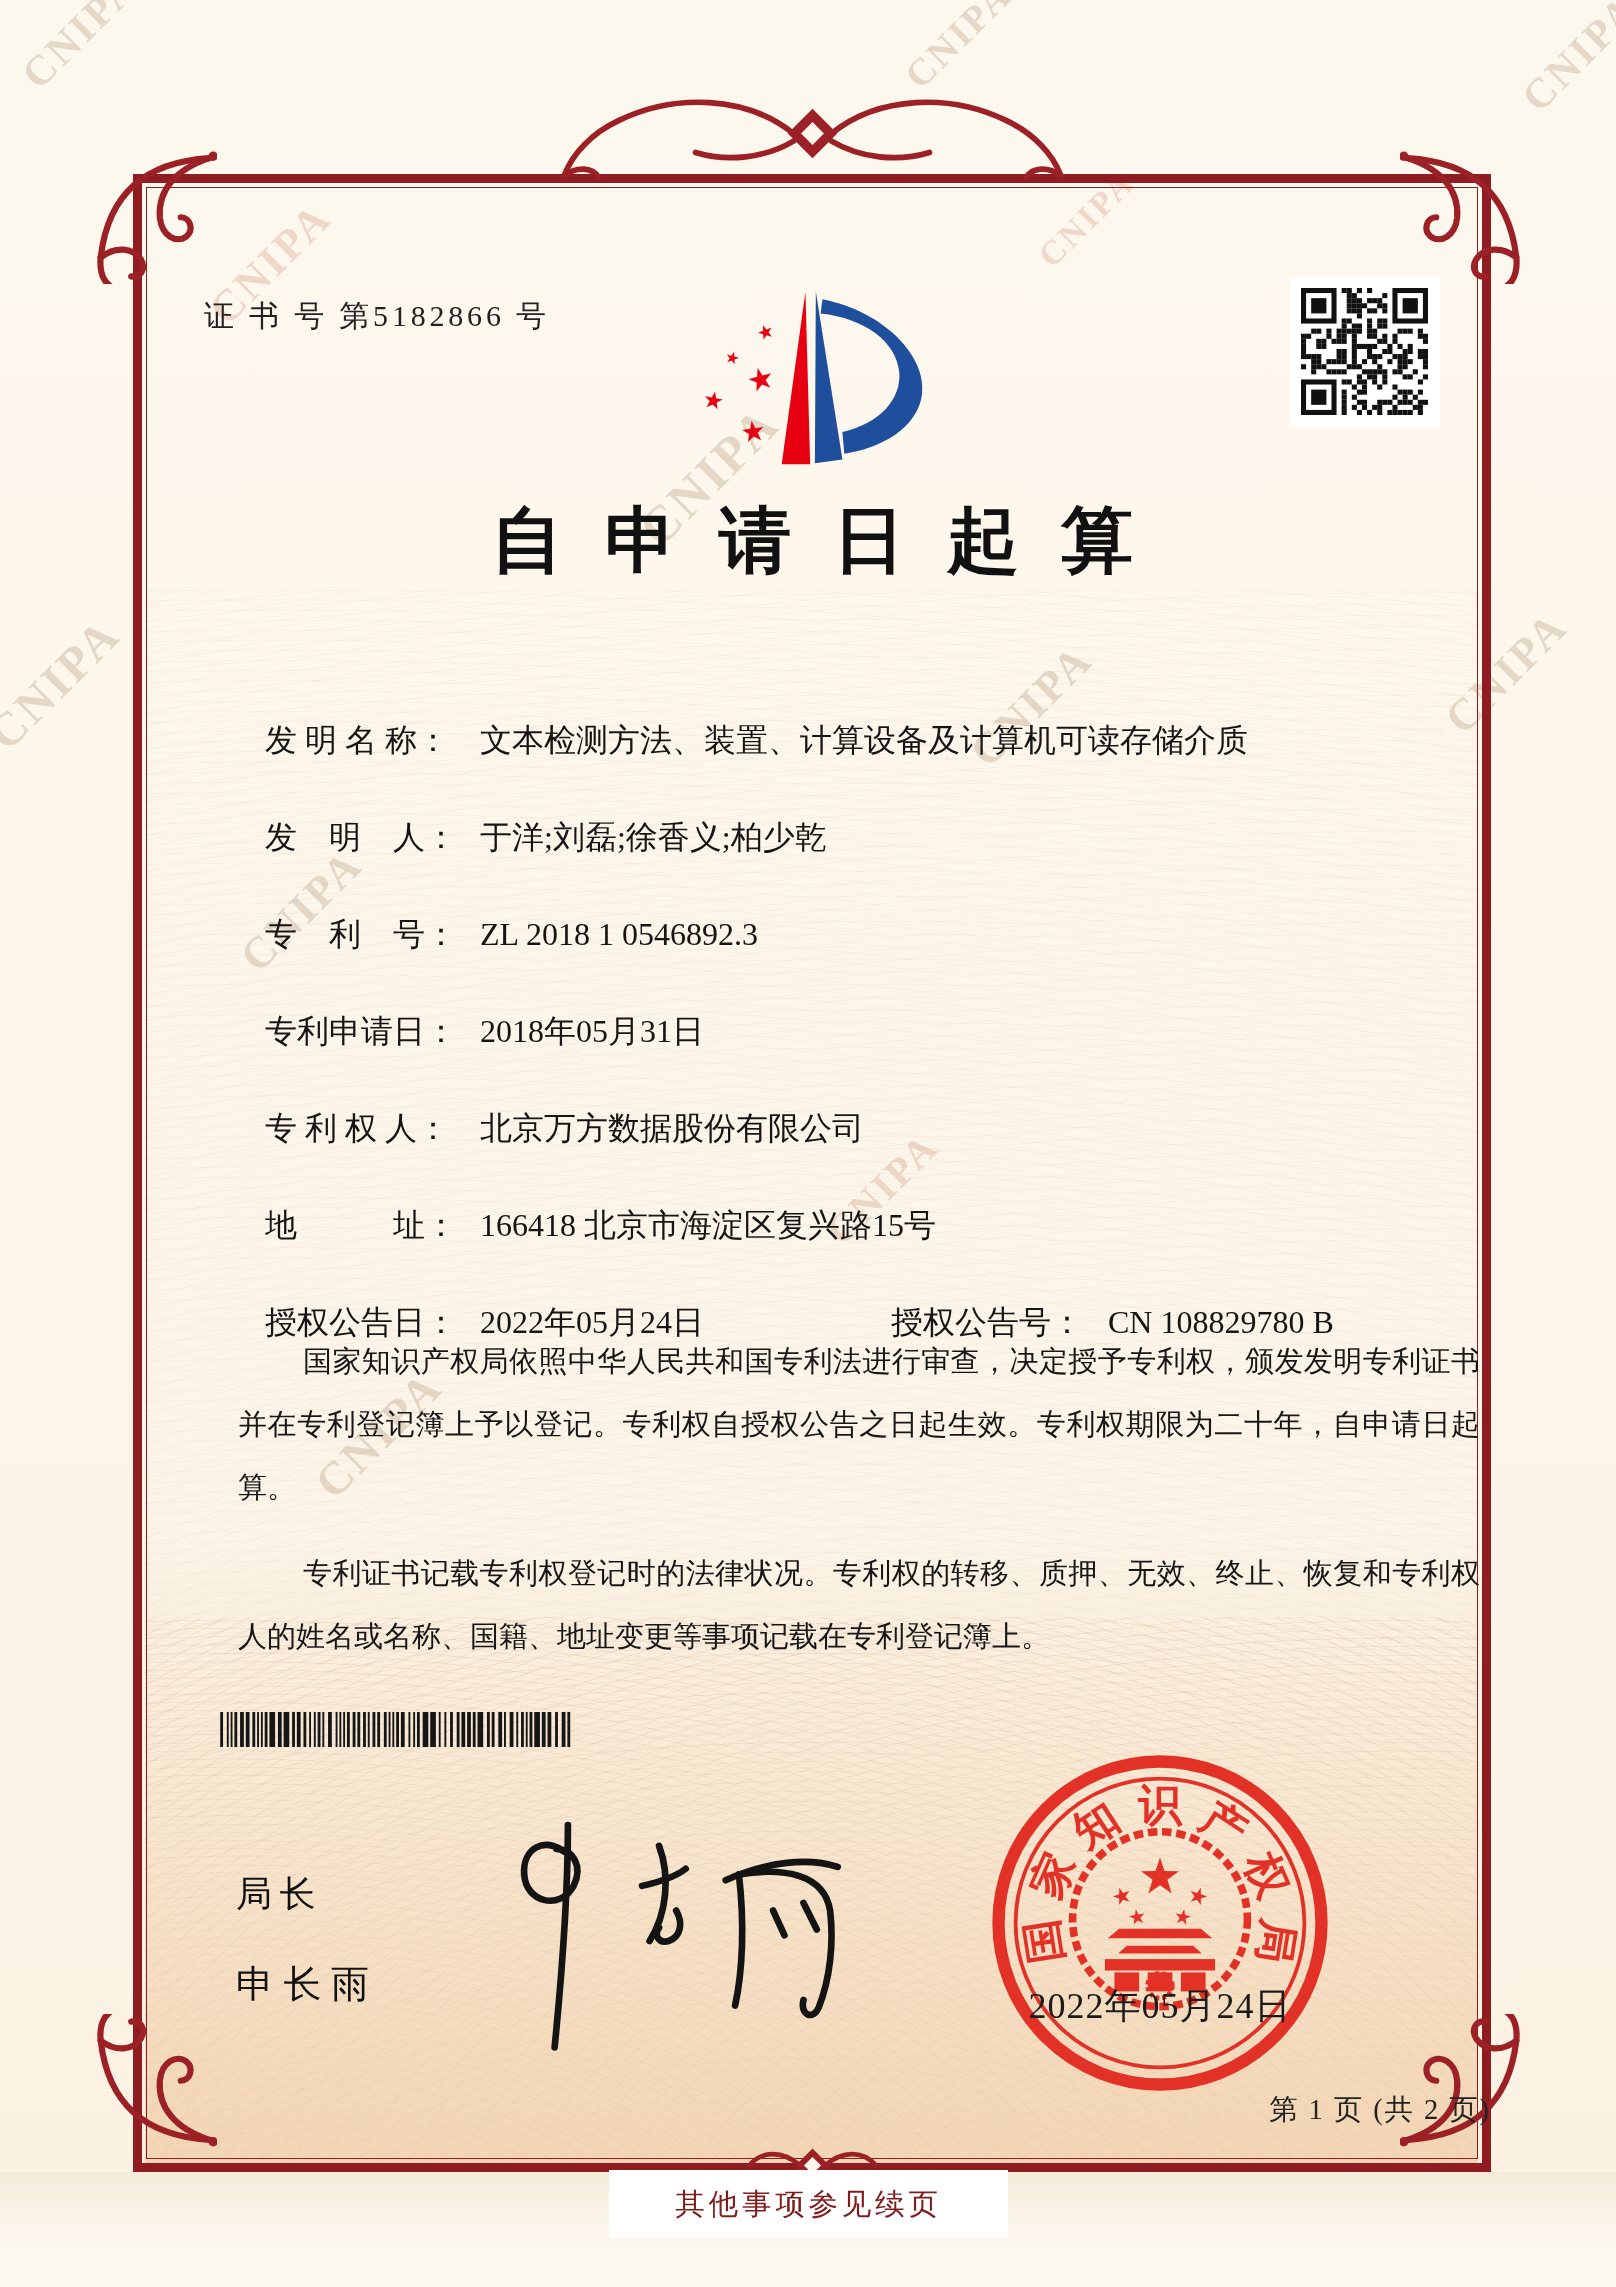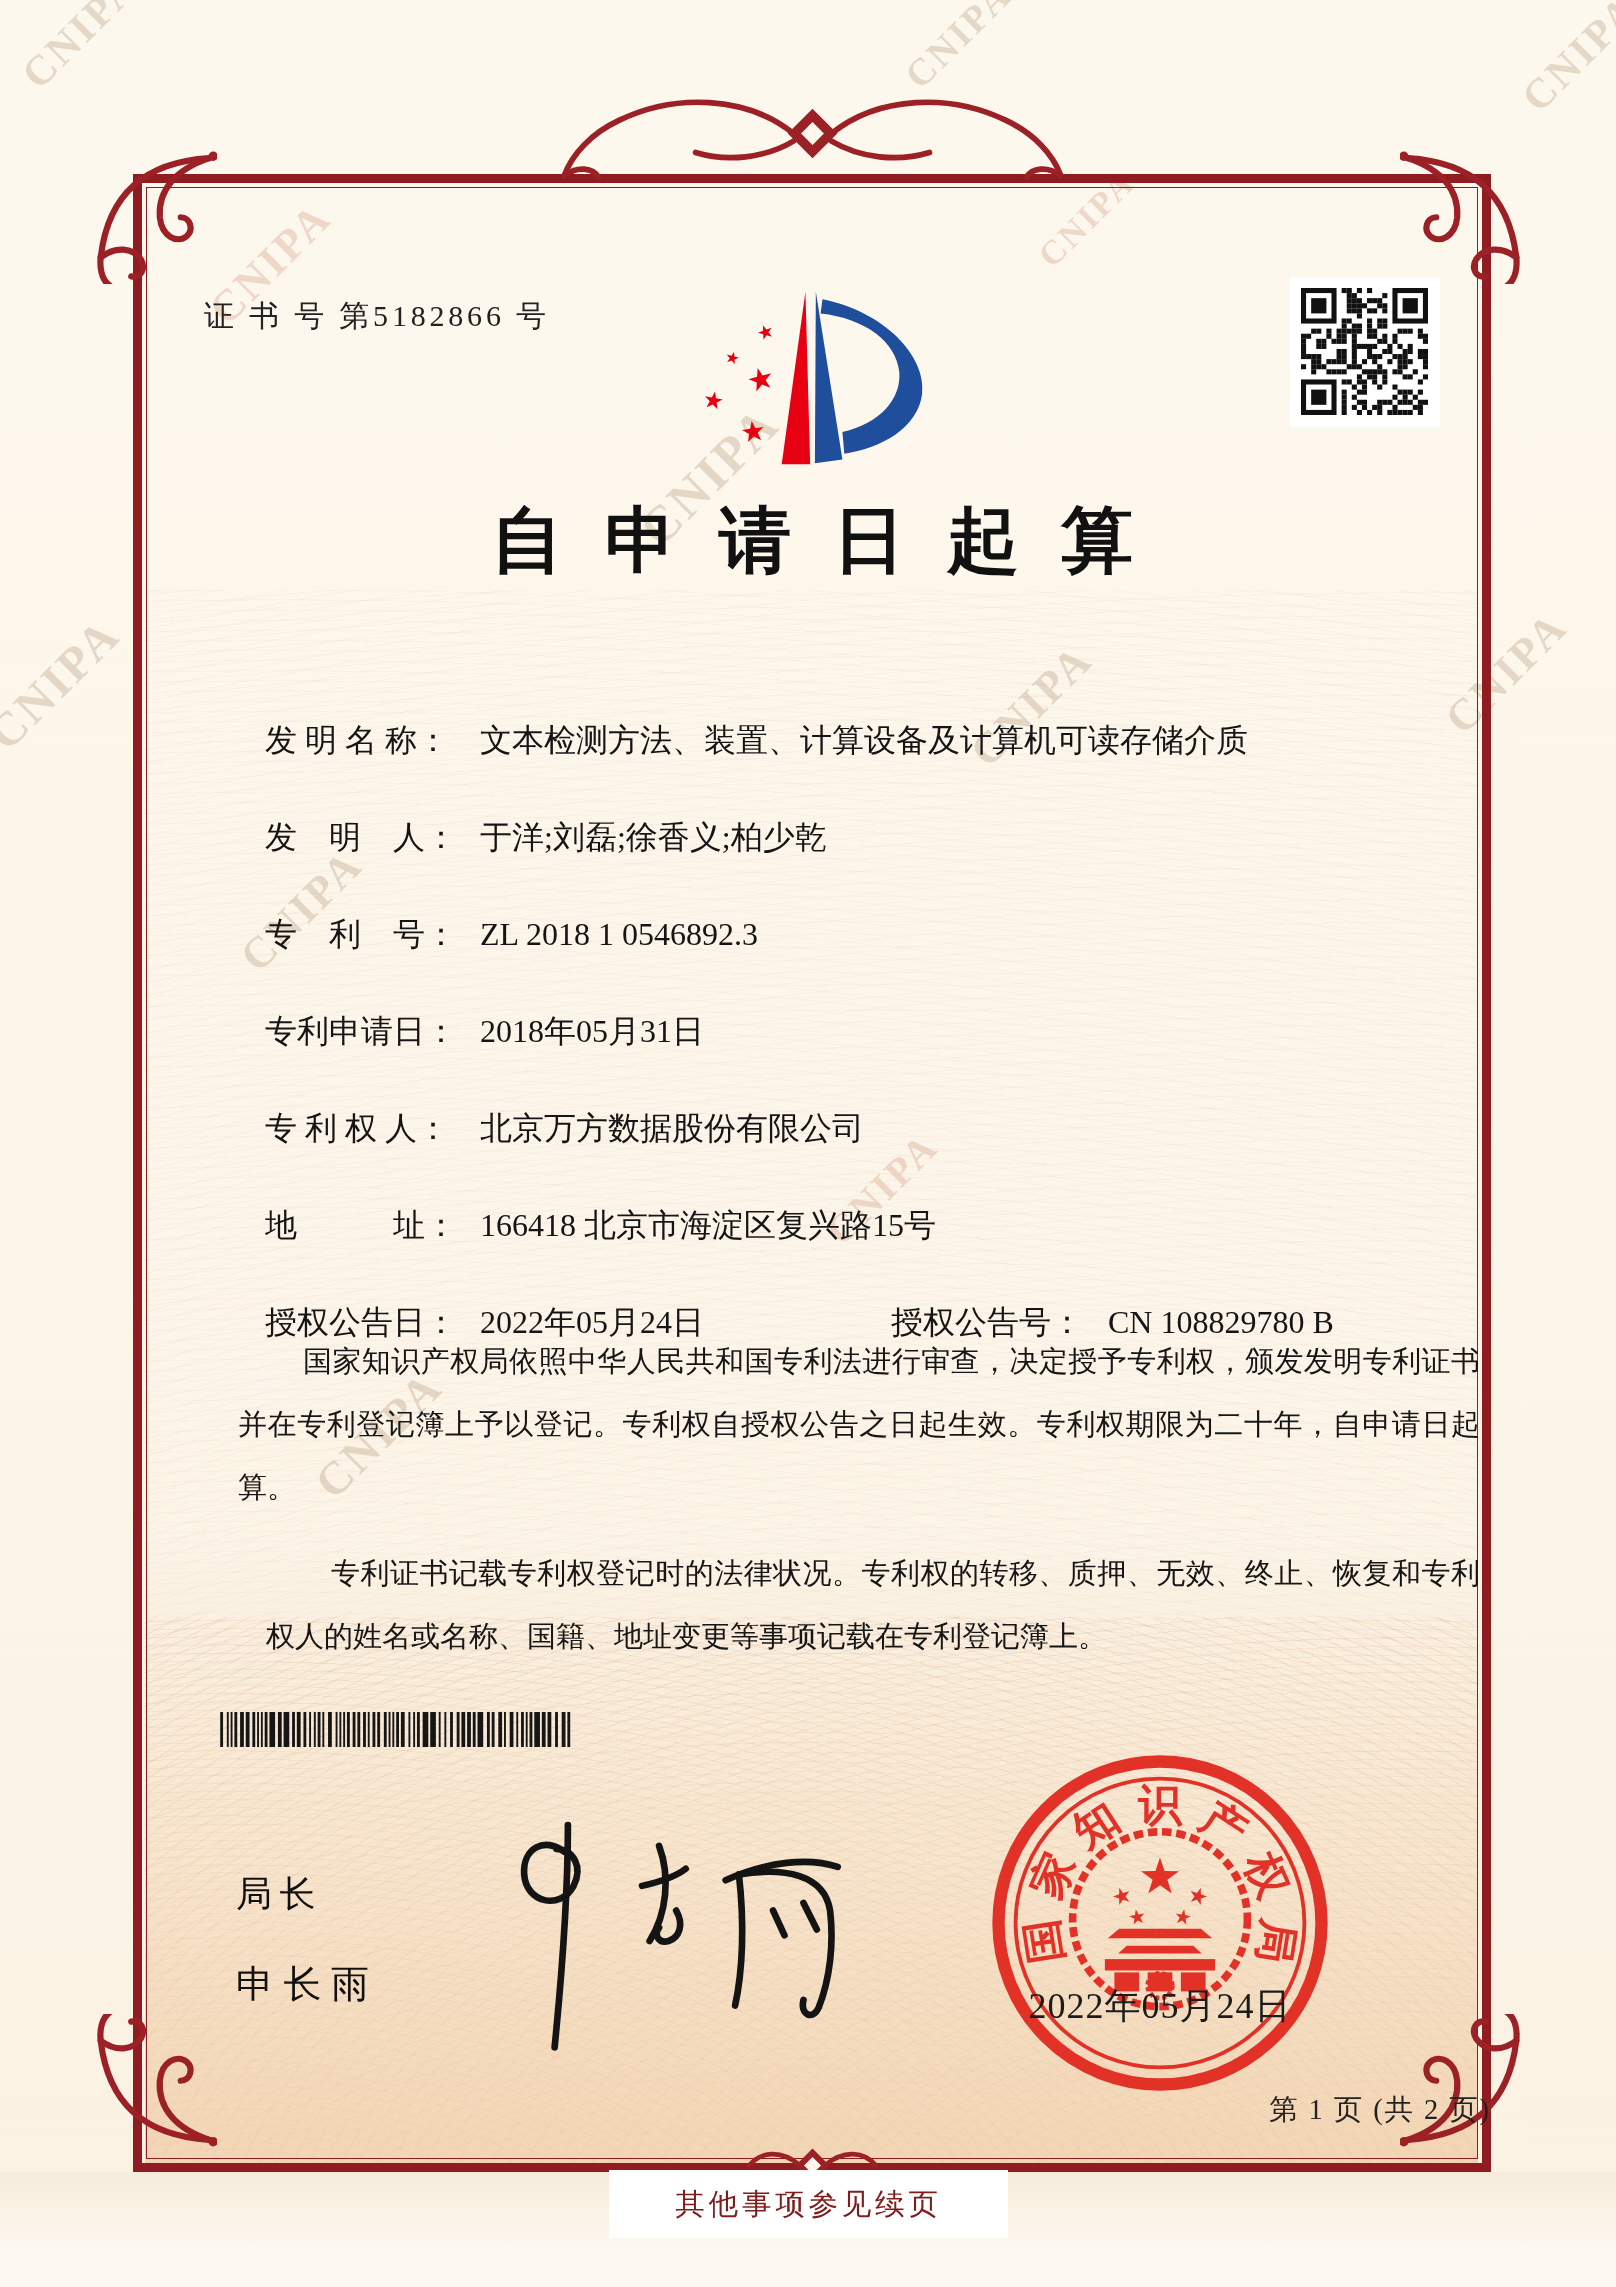--- a/index.html
+++ b/index.html
@@ -57,21 +57,21 @@
   
   .row{position:absolute;left:233px;width:1265px;font-size:32px;line-height:42px;white-space:pre;color:#151515;}
   .row .lbl{display:inline-block;width:215px;}
   .row .pair2{position:absolute;left:610px;top:0;}
   .row .pair2 .lbl{width:217px;}
   .r0{top:677px}.r1{top:774px}.r2{top:871px}.r3{top:968px}
   .r4{top:1065px}.r5{top:1162px}.r6{top:1259px}
   
   .paras{position:absolute;left:238px;top:1330px;width:1242px;font-size:29px;line-height:63px;color:#161616;text-align:justify;}
   .paras p{margin:0;text-indent:65px;}
-  .paras p + p{margin-top:23px;margin-left:28px;}
+  .paras p + p{margin-top:23px;}
   
   .barcode{position:absolute;left:219px;top:1712px;}
   .signer-title{position:absolute;left:236px;top:1870px;font-size:36px;letter-spacing:7.6px;
     font-family:Liberation Serif, serif;color:#111;}
   .signer-name{position:absolute;left:236px;top:1959px;font-size:38px;letter-spacing:9.5px;
     font-family:"Liberation Sans","DejaVu Sans",sans-serif;color:#111;}
   .signature{position:absolute;left:490px;top:1819px;}
   .seal{position:absolute;left:989px;top:1752px;opacity:.93;}
   .seal-date{position:absolute;left:1006px;top:1982px;width:308px;text-align:center;
     font-size:36px;color:#1b1b1b;letter-spacing:1px;z-index:5;}

